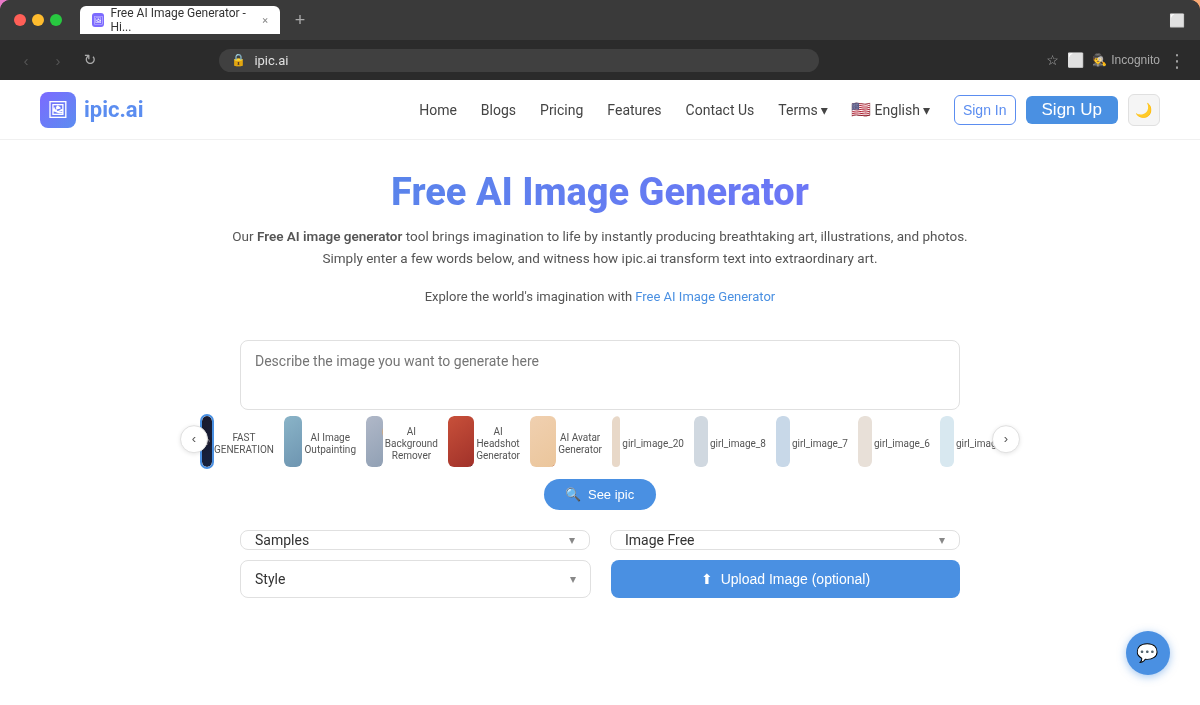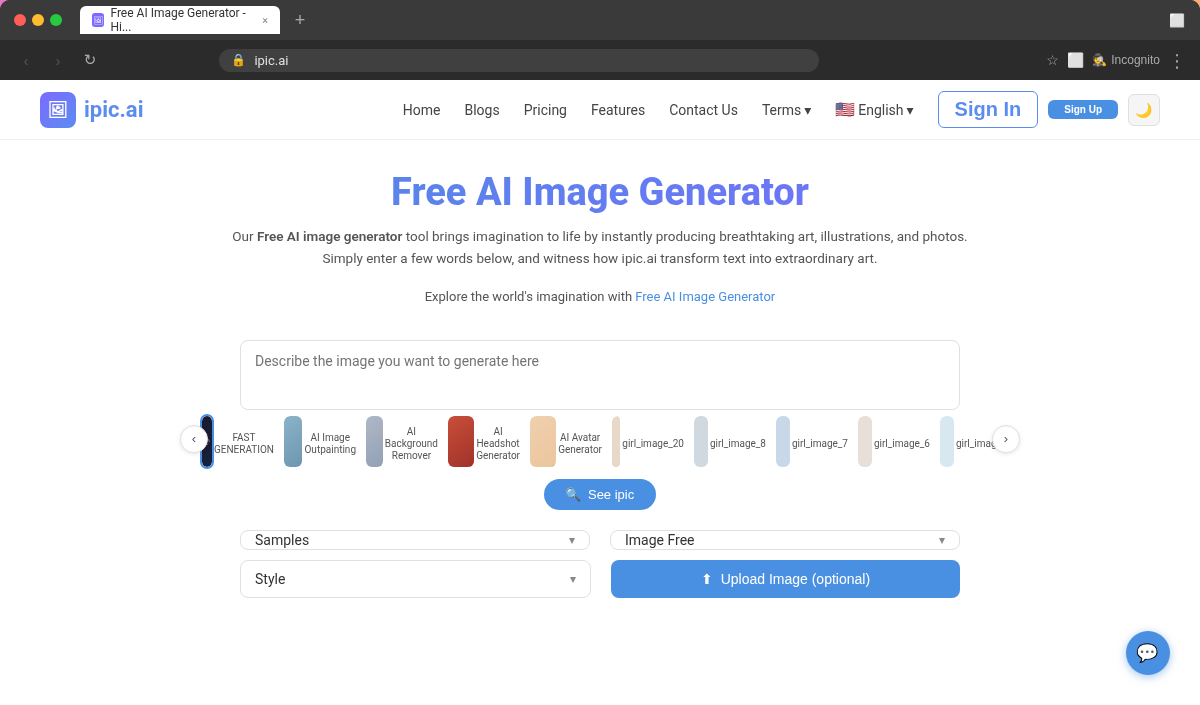--- a/index.html
+++ b/index.html
@@ -110,27 +110,27 @@
       font-size: 14px; color: #444; list-style: none;
     }
     .nav-links li a { color: #444; text-decoration: none; }
     .nav-dropdown {
       display: flex; align-items: center; gap: 3px; cursor: pointer;
     }
     .lang-flag { font-size: 16px; }
     .nav-actions { display: flex; align-items: center; gap: 10px; margin-left: 24px; }
     .btn-signin {
       border: 1.5px solid #5b8df0; background: white;
-      color: #5b8df0; padding: 6px 16px; border-radius: 6px;
-      font-size: 20px; cursor: pointer; font-weight: 700;
+      color: #5b8df0; padding: 6px 8px; border-radius: 6px;
+      font-size: 14px; cursor: pointer; font-weight: 400;
     }
     .btn-signup {
       background: #4a90e2; color: white;
       padding: 4px 16px; border-radius: 6px;
-      font-size: 10px; cursor: pointer; border: none; font-weight: 700;
+      font-size: 17px; cursor: pointer; border: none; font-weight: 400;
     }
     .btn-dark-mode {
       background: #f5f5f5; border: 1px solid #e0e0e0;
       width: 32px; height: 32px; border-radius: 6px;
       display: flex; align-items: center; justify-content: center;
       cursor: pointer; font-size: 14px;
     }
 
     
     .hero {

